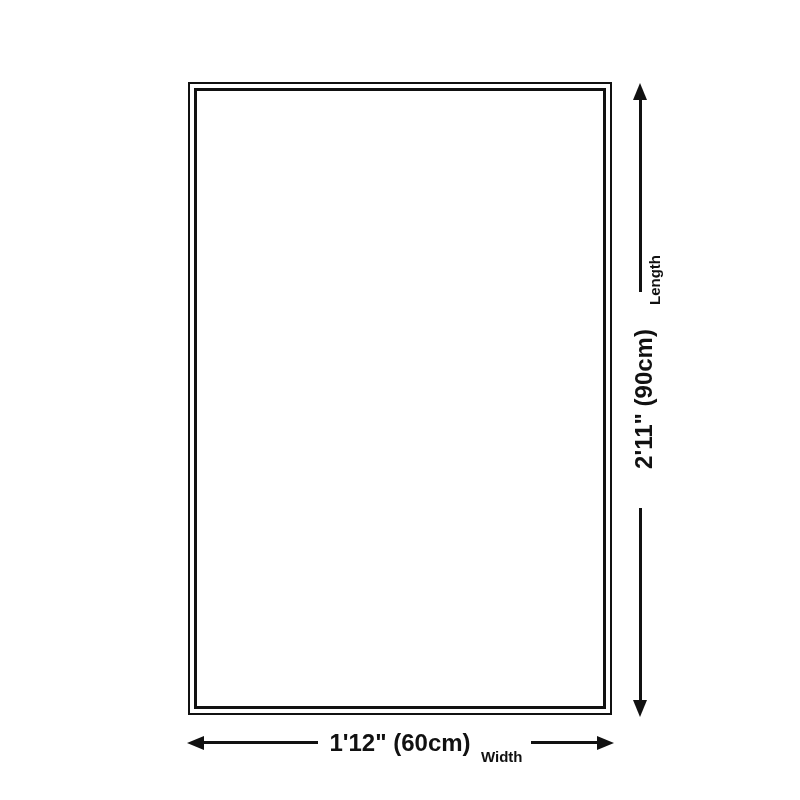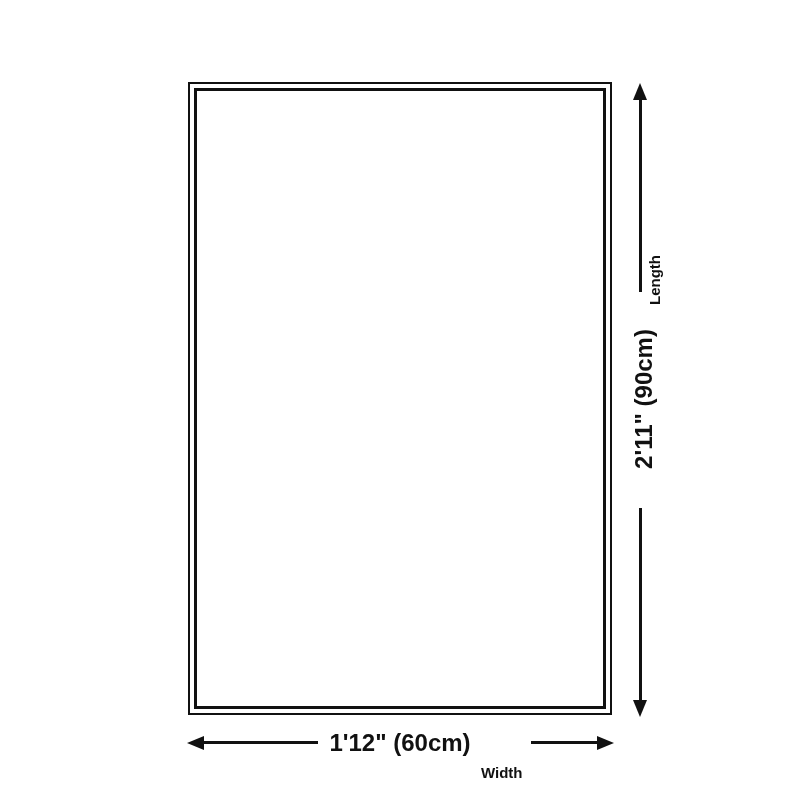--- a/index.html
+++ b/index.html
@@ -93,21 +93,21 @@
   }
   .dim-sub {
     position: absolute;
     color: #111111;
     font-size: 15px;
     font-weight: 700;
     white-space: nowrap;
     line-height: 1;
   }
   .width-sub {
-    left: 481px; top: 749px; margin-top: 16px;
+    left: 481px; top: 749px;
   }
   .length-sub {
     left: 654px; top: 280px;
     transform: translate(-50%, -50%) rotate(-90deg);
   }
 </style>
 </head>
 <body>
 
 <div class="stage">

